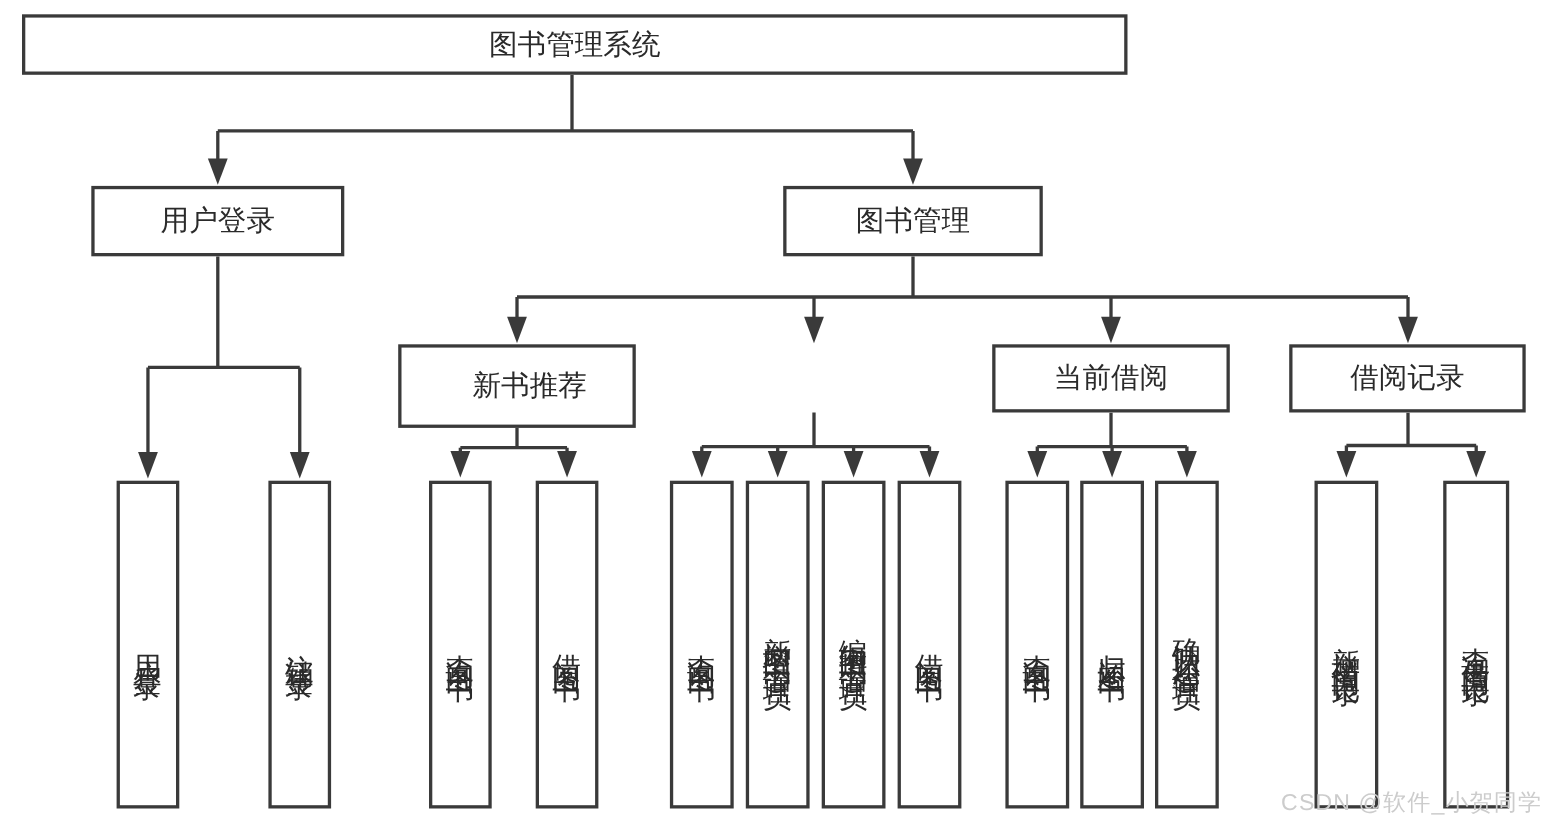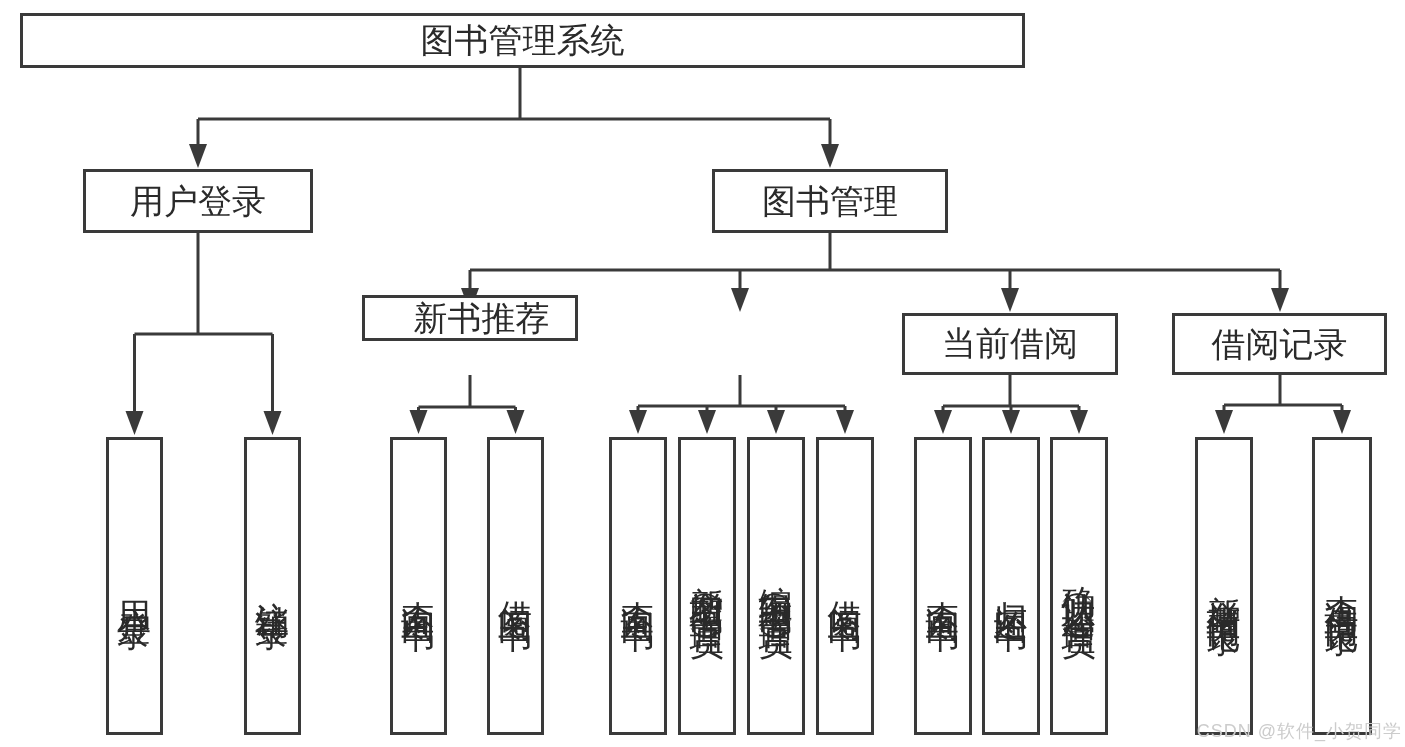--- a/index.html
+++ b/index.html
@@ -37,36 +37,36 @@
   }
   .node {
     position: absolute;
     box-sizing: border-box;
     border: 3px solid var(--stroke);
     background: var(--background);
     color: var(--text);
     display: flex;
     align-items: center;
     justify-content: center;
-    font-size: 34px;
+    font-size: 26px;
     line-height: 1.2;
     white-space: nowrap;
   }
   .node.v {
     writing-mode: vertical-rl;
     text-orientation: mixed;
     letter-spacing: 6px;
     line-height: 1;
     white-space: normal;
   }
   .watermark {
     position: absolute;
     right: 3px;
     bottom: 4px;
-    font-size: 18px;
+    font-size: 21px;
     color: var(--watermark);
     z-index: 10;
     letter-spacing: 1px;
   }
 </style>
 </head>
 <body>
 
 <div class="canvas">
 
@@ -104,21 +104,21 @@
     <path d="M1280 375 V405 M1224 405 H1342 M1224 405 V411 M1342 405 V411"></path>
     <polygon points="1215,410 1233,410 1224,434"></polygon>
     <polygon points="1333,410 1351,410 1342,434"></polygon>
   </svg>
 
   <div class="node" style="left:20px; top:13px; width:1005px; height:55px;">图书管理系统</div>
 
   <div class="node" style="left:83px; top:169px; width:230px; height:64px;">用户登录</div>
   <div class="node" style="left:712px; top:169px; width:236px; height:64px;">图书管理</div>
 
-  <div class="node" style="left:362px; top:295px; width:216px; height:46px;padding-left:23px;">新书推荐</div>
+  <div class="node" style="left:362px; top:313px; width:216px; height:76px;padding-left:23px;">新书推荐</div>
   <div class="node" style="left:902px; top:313px; width:216px; height:62px;font-family:Liberation Serif, serif;">当前借阅</div>
   <div class="node" style="left:1172px; top:313px; width:215px; height:62px;">借阅记录</div>
 
   <div class="node v" style="left:106px; top:437px; width:57px; height:298px;">用户登录</div>
   <div class="node v" style="left:244px; top:437px; width:57px; height:298px;">注销登录</div>
 
   <div class="node v" style="left:390px; top:437px; width:57px; height:298px;">查询图书</div>
   <div class="node v" style="left:487px; top:437px; width:57px; height:298px;">借阅图书</div>
 
   <div class="node v" style="left:609px; top:437px; width:58px; height:298px;">查询图书</div>

